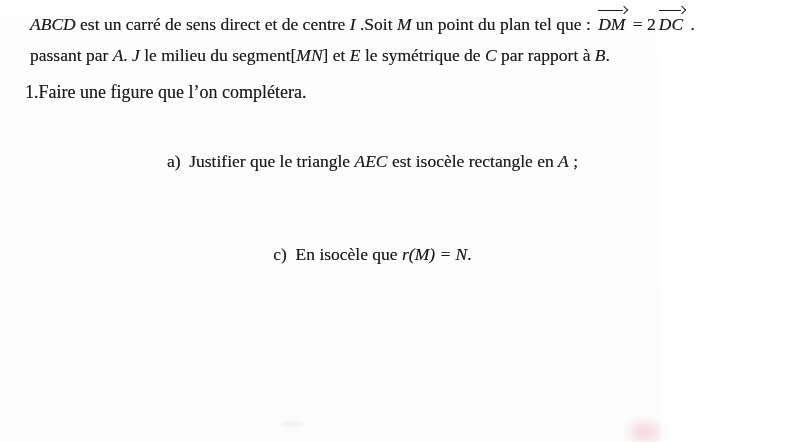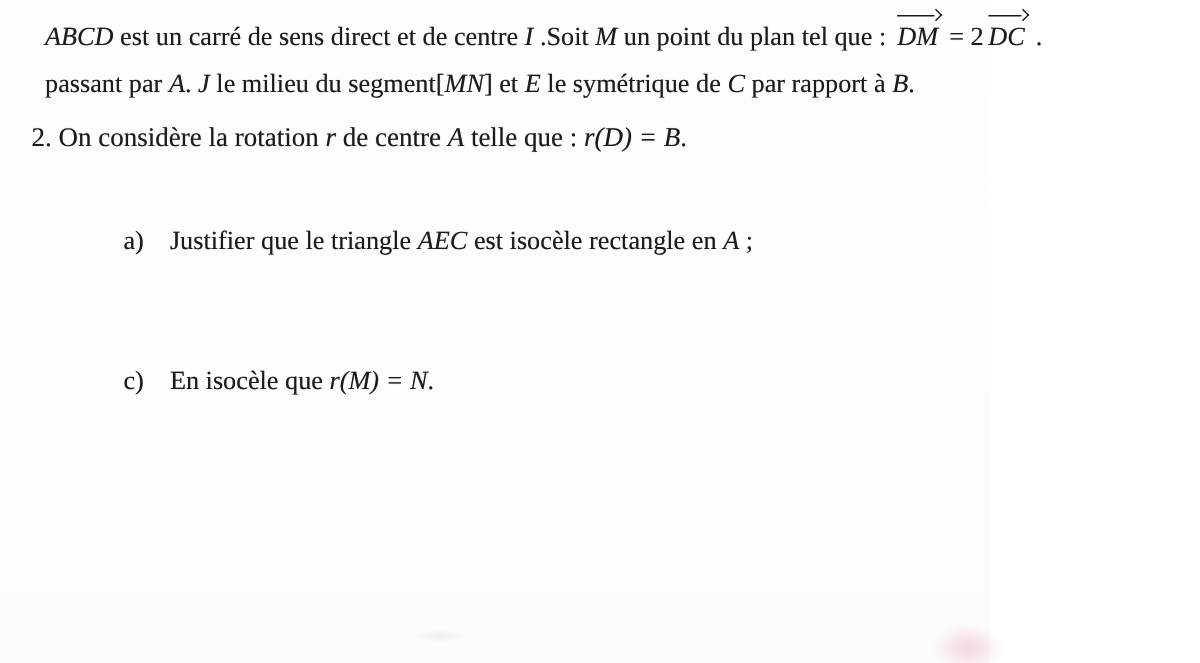--- a/index.html
+++ b/index.html
@@ -39,21 +39,21 @@
   .q2 { margin-top: 5px; margin-left: -9px; }
   .subs {
     padding-left: 26px;
   }
   .subs2 { margin-top: 8px; }
   .sub {
     white-space: pre;
     font-size: 17.5px;
     text-shadow: 0 0 0.5px rgba(30,30,30,0.55);
   }
-  .subs2 .sub { line-height: 31px; }
+  .subs2 .sub { line-height: 31px; text-align: center; }
   .sublabel {
     display: inline-block;
     width: 31px;
   }
   .seg-m { font-style: italic; }
   .seg-v {
     font-style: italic;
     position: relative;
     display: inline-block;
     padding: 0 2px;
@@ -100,22 +100,22 @@
   }
 </style>
 </head>
 <body>
 
 <div class="doc">
 
   <p class="line intro"><span class="seg seg-m">ABCD</span><span class="seg seg-t"> est un carré de sens direct et de centre </span><span class="seg seg-m">I</span><span class="seg seg-t"> .Soit </span><span class="seg seg-m">M</span><span class="seg seg-t"> un point du plan tel que : </span><span class="seg seg-v">DM</span><span class="seg seg-t"> = 2</span><span class="seg seg-v">DC</span><span class="seg seg-t"> .</span></p>
   <p class="line intro"><span class="seg seg-t">passant par </span><span class="seg seg-m">A</span><span class="seg seg-t">. </span><span class="seg seg-m">J</span><span class="seg seg-t"> le milieu du segment[</span><span class="seg seg-m">MN</span><span class="seg seg-t">] et </span><span class="seg seg-m">E</span><span class="seg seg-t"> le symétrique de </span><span class="seg seg-m">C</span><span class="seg seg-t"> par rapport à </span><span class="seg seg-m">B</span><span class="seg seg-t">.</span></p>
 
+  <p class="line q q1"><span class="seg seg-t">1.Faire une figure que l’on complétera.</span></p>
 
-  <p class="line q q2"><span class="seg seg-t">2. On considère la rotation </span><span class="seg seg-m">r</span><span class="seg seg-t"> de centre </span><span class="seg seg-m">A</span><span class="seg seg-t"> telle que : </span><span class="seg seg-m">r(D) = B</span><span class="seg seg-t">.</span></p>
   <div class="subs subs2">
     <div class="sub">
       <span class="sublabel">a)</span><span class="subtext"><span class="seg seg-t">Justifier que le triangle </span><span class="seg seg-m">AEC</span><span class="seg seg-t"> est isocèle rectangle en </span><span class="seg seg-m">A</span><span class="seg seg-t"> ;</span></span>
     </div>
     <div class="sub">
       <span class="sublabel">c)</span><span class="subtext"><span class="seg seg-t">En isocèle que </span><span class="seg seg-m">r(M) = N</span><span class="seg seg-t">.</span></span>
     </div>
   </div>
 
   <div class="artifact-gray"></div>

